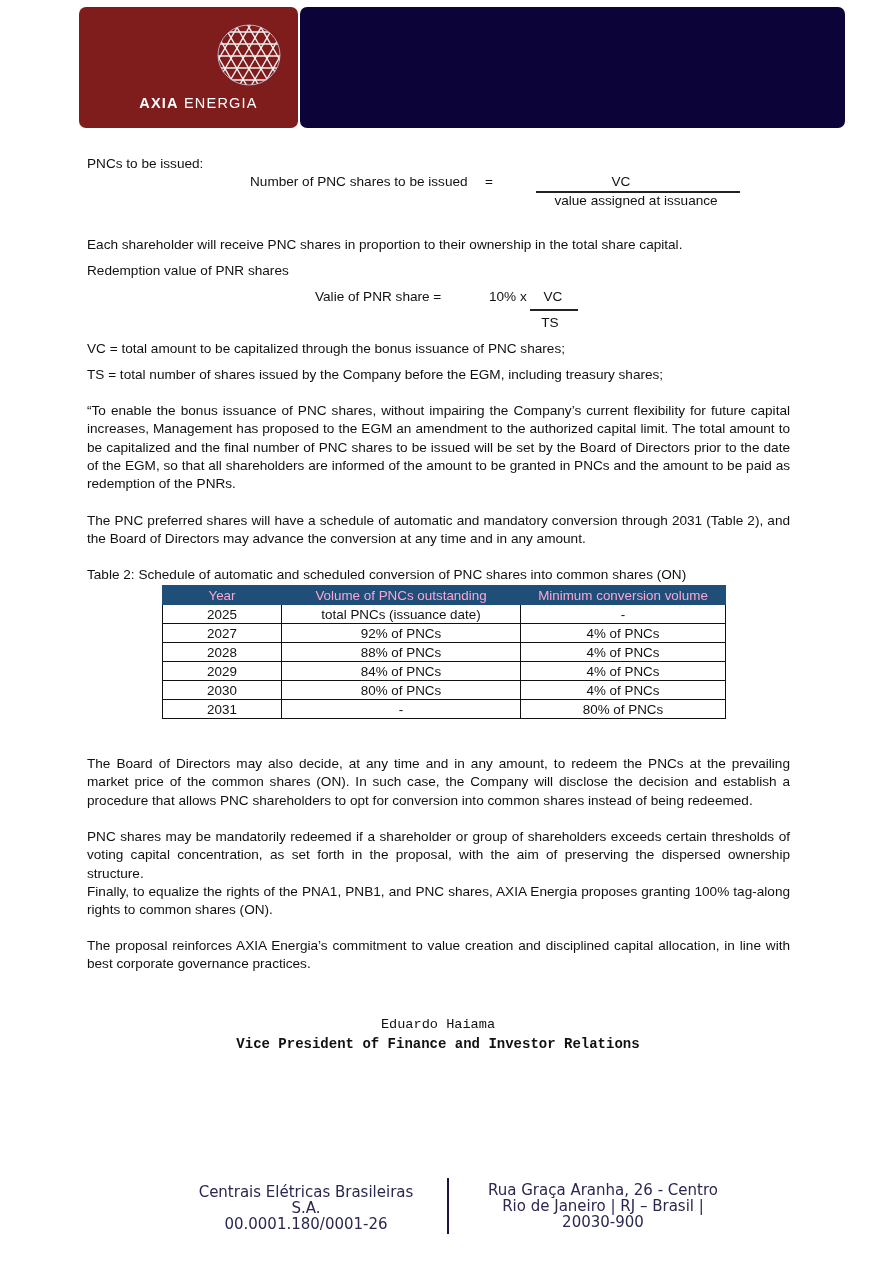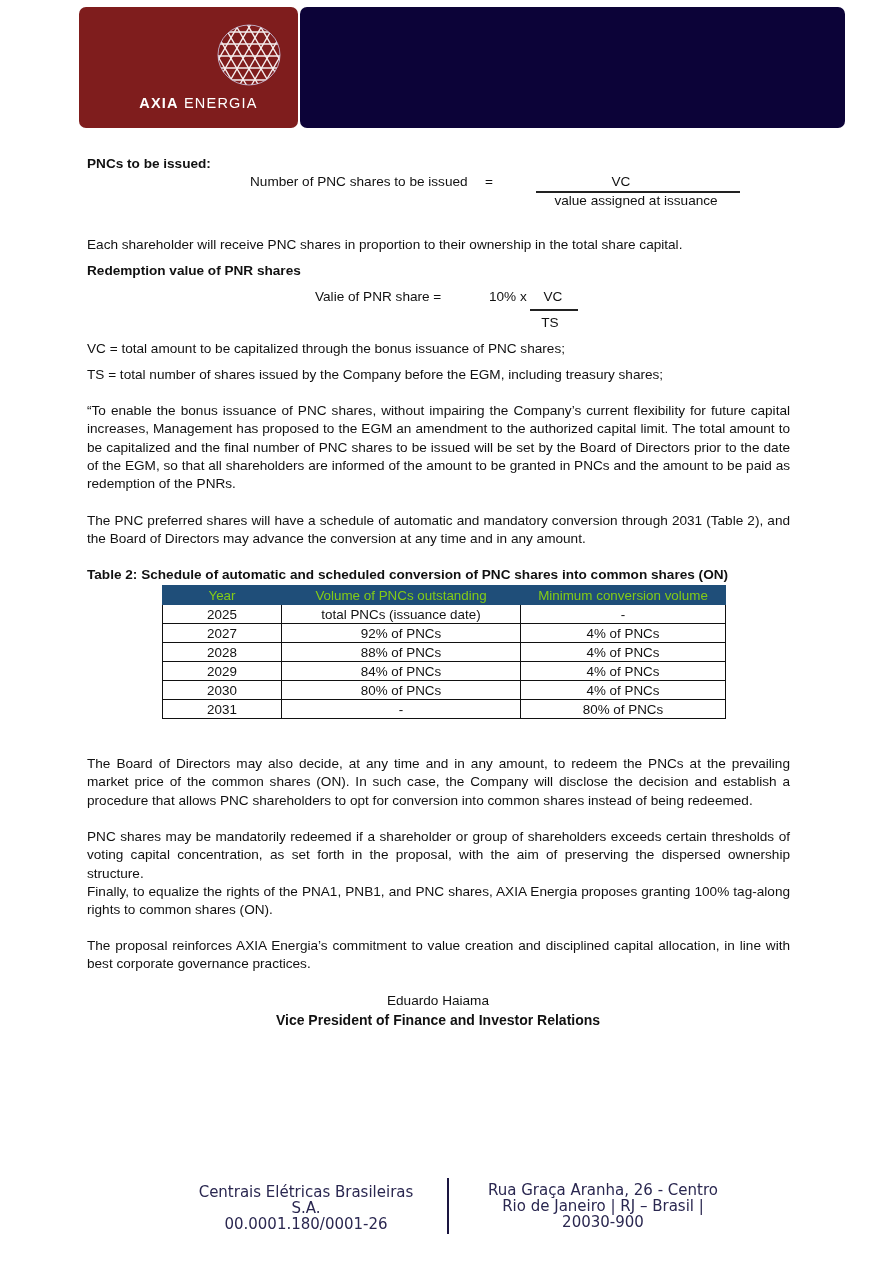--- a/index.html
+++ b/index.html
@@ -8,29 +8,29 @@
   .banner-left { position: absolute; left: 79px; top: 7px; width: 219px; height: 121px;
                  background: #7f1d1d; border-radius: 7px; }
   .banner-right { position: absolute; left: 300px; top: 7px; width: 545px; height: 121px;
                   background: #0c0338; border-radius: 7px; }
   .globe { position: absolute; left: 134px; top: 17px; width: 68px; height: 62px; }
   .brand { position: absolute; left: 0; width: 100%; top: 88px; text-align: center;
            color: #fff; font-size: 14.5px; letter-spacing: 1.2px; padding-left: 20px; box-sizing: border-box; }
   .brand b { font-weight: 700; }
   .brand span { font-weight: 400; }
   .abs { position: absolute; }
-  .bold { font-weight: 700; }
+  .bold { font-weight: 400; }
   .para { position: absolute; left: 87px; width: 703px; line-height: 18.3px; text-align: justify; }
   .frac-line { position: absolute; height: 1.5px; background: #222; }
   table.sched { position: absolute; left: 162px; top: 585px; width: 564px; border-collapse: collapse;
                 font-size: 13.4px; }
-  table.sched th { background: #1f4e79; color: #84cc16; font-weight: 400; height: 18px; padding: 0;
+  table.sched th { background: #1f4e79; color: #f9a8d4; font-weight: 400; height: 18px; padding: 0;
                    border: 1px solid #1f4e79; text-align: center; }
   table.sched td { height: 18px; padding: 0; border: 1px solid #111; text-align: center; }
-  .sig { position: absolute; left: 0; width: 876px; text-align: center; font-family: Liberation Sans, sans-serif; }
+  .sig { position: absolute; left: 0; width: 876px; text-align: center; font-family: Liberation Mono, monospace; margin-top: 24px; }
   .footer-text { position: absolute; text-align: center; color: #2a2750; font-family: "DejaVu Sans", sans-serif; font-size: 15px; line-height: 16px; }
   .footer-sep { position: absolute; left: 447px; top: 1178px; width: 2px; height: 56px; background: #1a1540; }
 </style>
 </head>
 <body>
 
 <div class="banner-left">
   <svg class="globe" viewBox="0 0 68 62">
     <defs>
       <clipPath id="gc">

